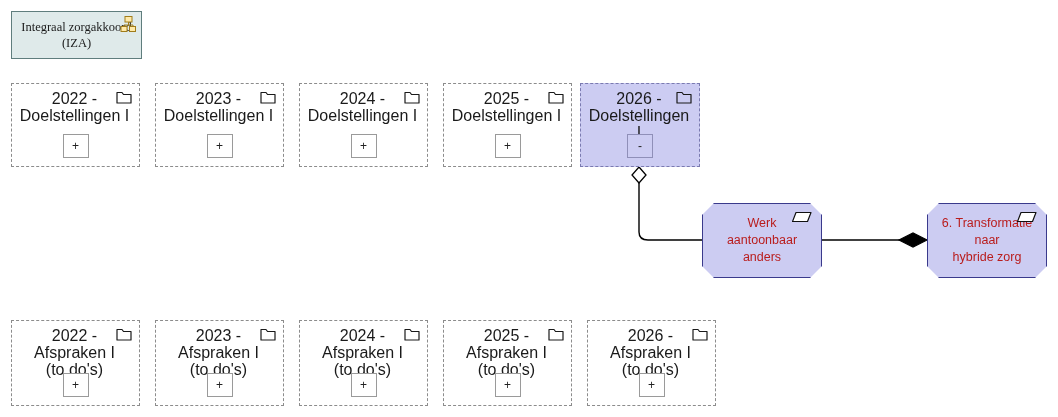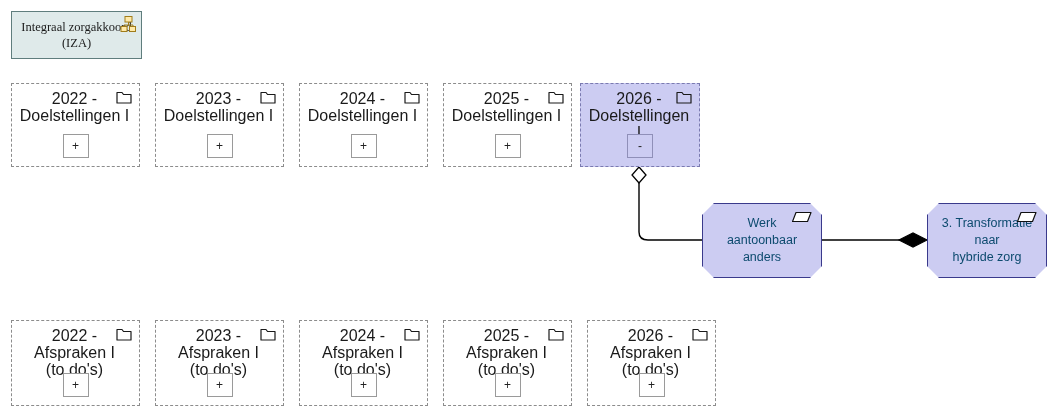--- a/index.html
+++ b/index.html
@@ -104,21 +104,21 @@
     position: absolute;
     box-sizing: border-box;
     background: #ccccf2;
     border: 1px solid #3a3a8c;
     display: flex;
     align-items: center;
     justify-content: center;
     text-align: center;
     font-size: 12.5px;
     line-height: 17px;
-    color: #0c4a6e;
+    color: #b91c1c;
     clip-path: polygon(
       12px 0, calc(100% - 12px) 0, 100% 12px,
       100% calc(100% - 12px), calc(100% - 12px) 100%,
       12px 100%, 0 calc(100% - 12px), 0 12px);
   }
   .wp-node .wp-label {
     padding: 0 12px;
     white-space: pre-line;
     position: relative;
     z-index: 2;
@@ -215,21 +215,21 @@
 
   <div class="wp-node" style="left:702px; top:203px; width:120px; height:75px;">
     <span class="wp-label">Werk aantoonbaar
 anders</span>
     <svg class="wp-icon" viewBox="0 0 20 12">
       <polygon points="4,1.5 19,1.5 15.5,10.5 0.5,10.5" fill="#ffffff" stroke="#111111" stroke-width="1.2" stroke-linejoin="round"></polygon>
     </svg>
   </div>
 
   <div class="wp-node" style="left:927px; top:203px; width:120px; height:75px;">
-    <span class="wp-label">3. Transformatie naar
+    <span class="wp-label">6. Transformatie naar
 hybride zorg</span>
     <svg class="wp-icon" viewBox="0 0 20 12">
       <polygon points="4,1.5 19,1.5 15.5,10.5 0.5,10.5" fill="#ffffff" stroke="#111111" stroke-width="1.2" stroke-linejoin="round"></polygon>
     </svg>
   </div>
 
   <div class="folder-box" style="left:11px; top:320px; width:129px; height:86px;">
     <div class="fb-title">2022 -
 Afspraken I
 (to do's)</div>

